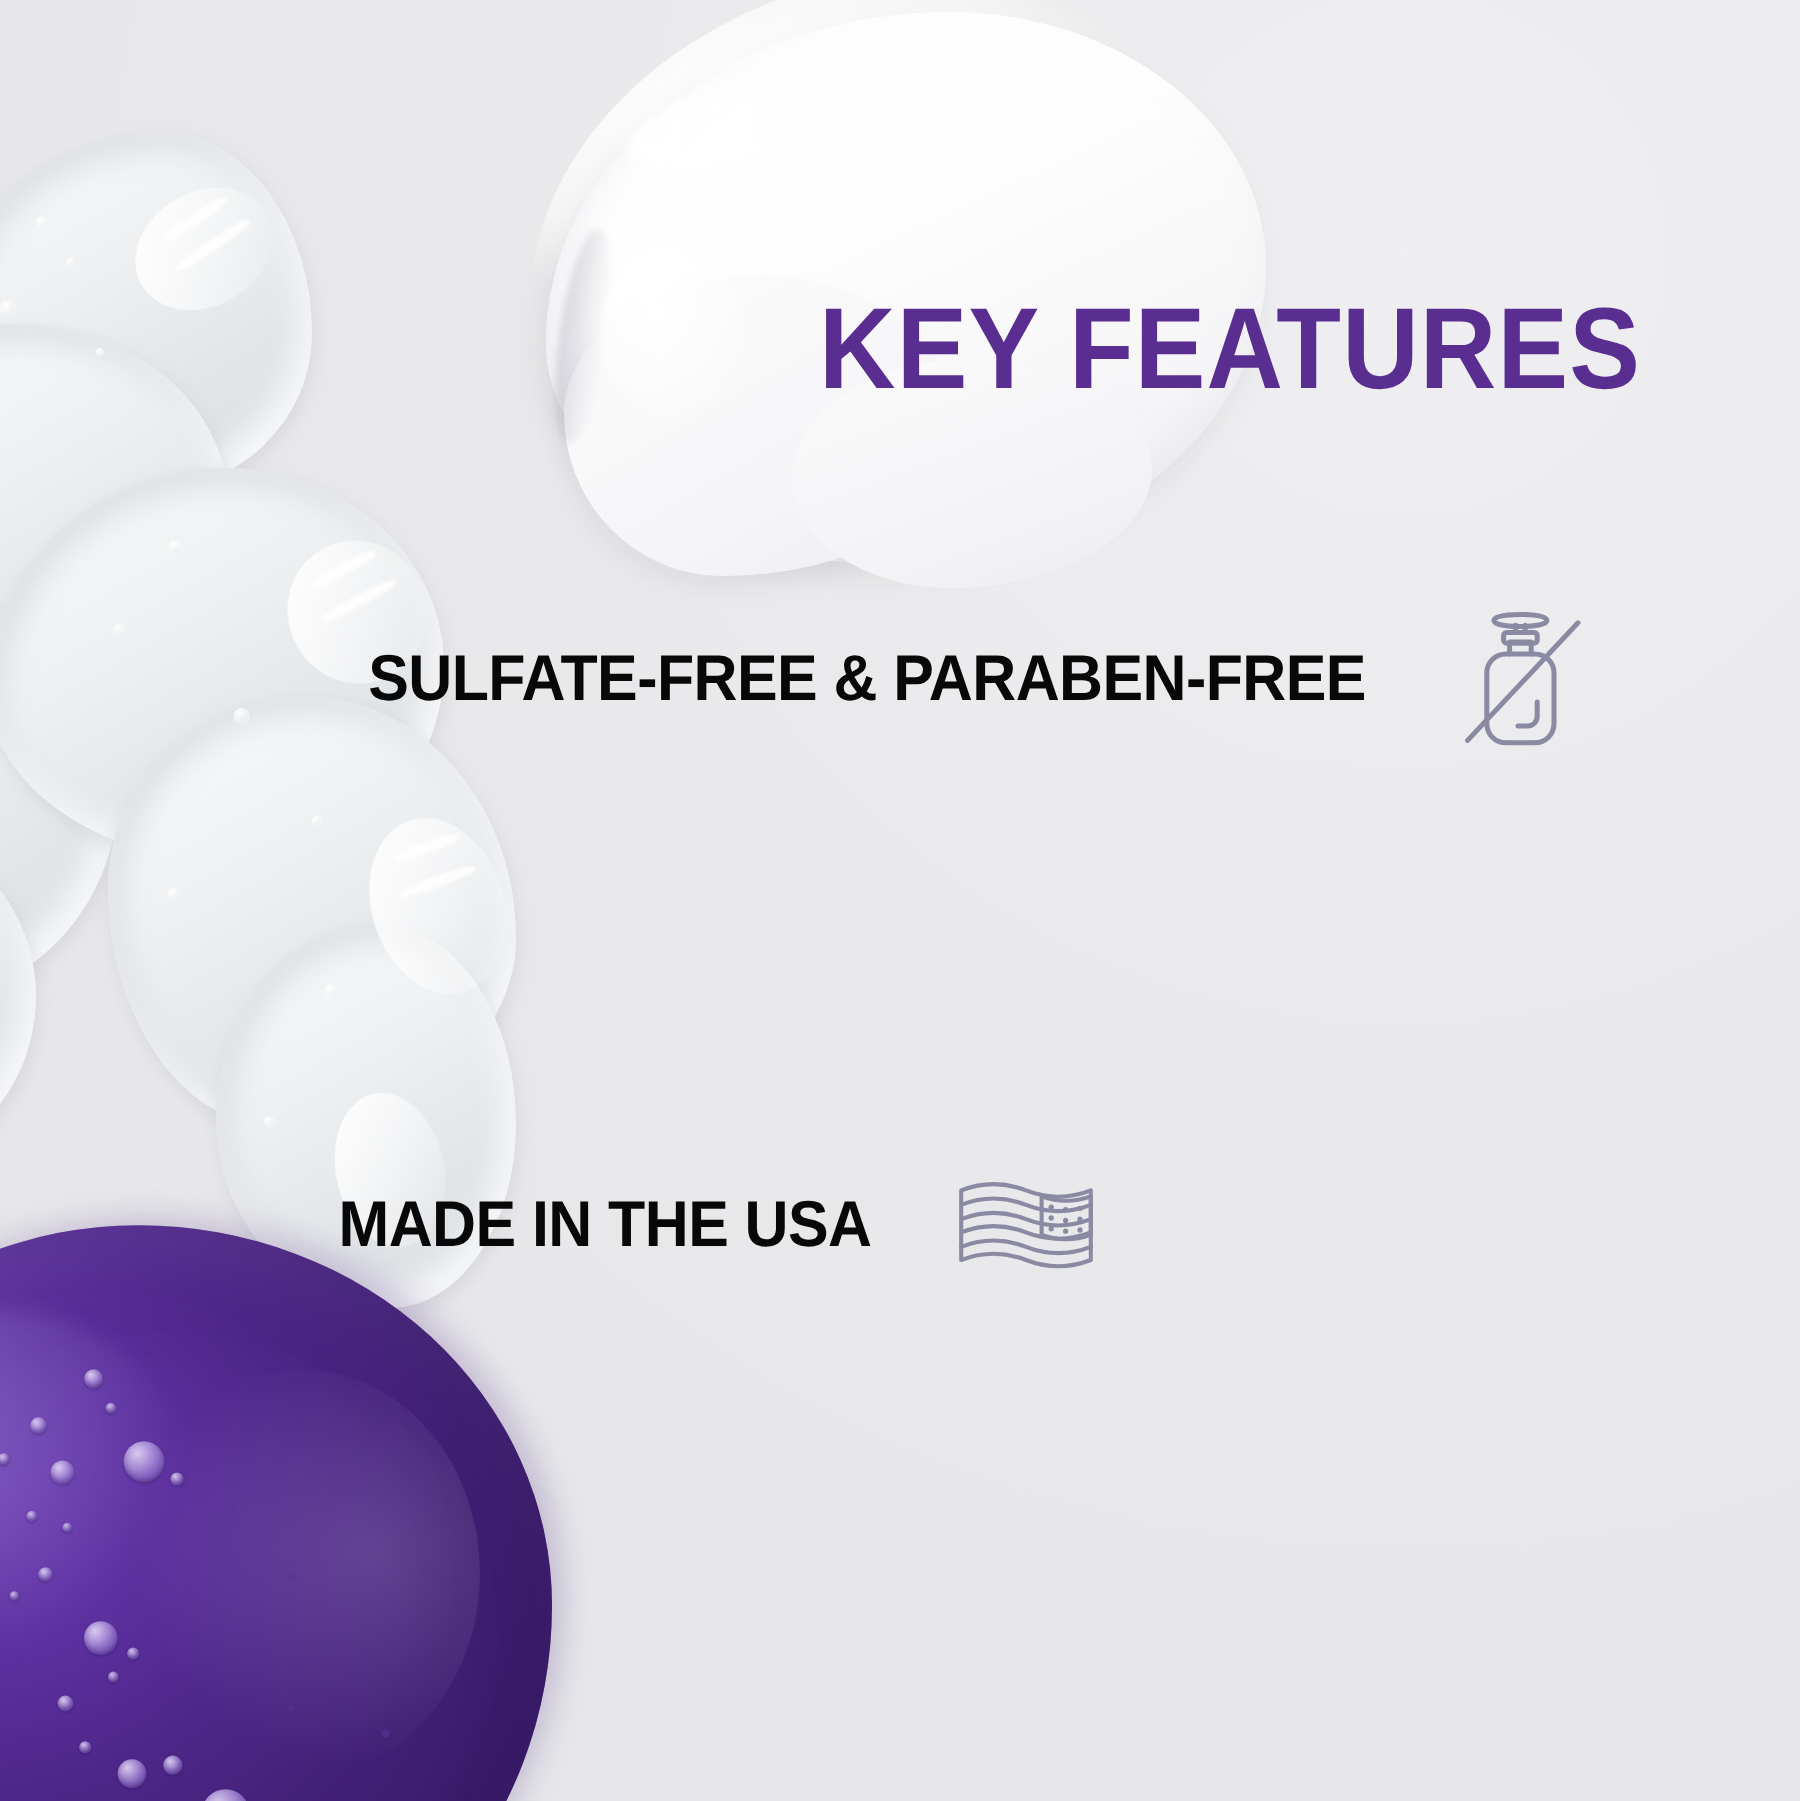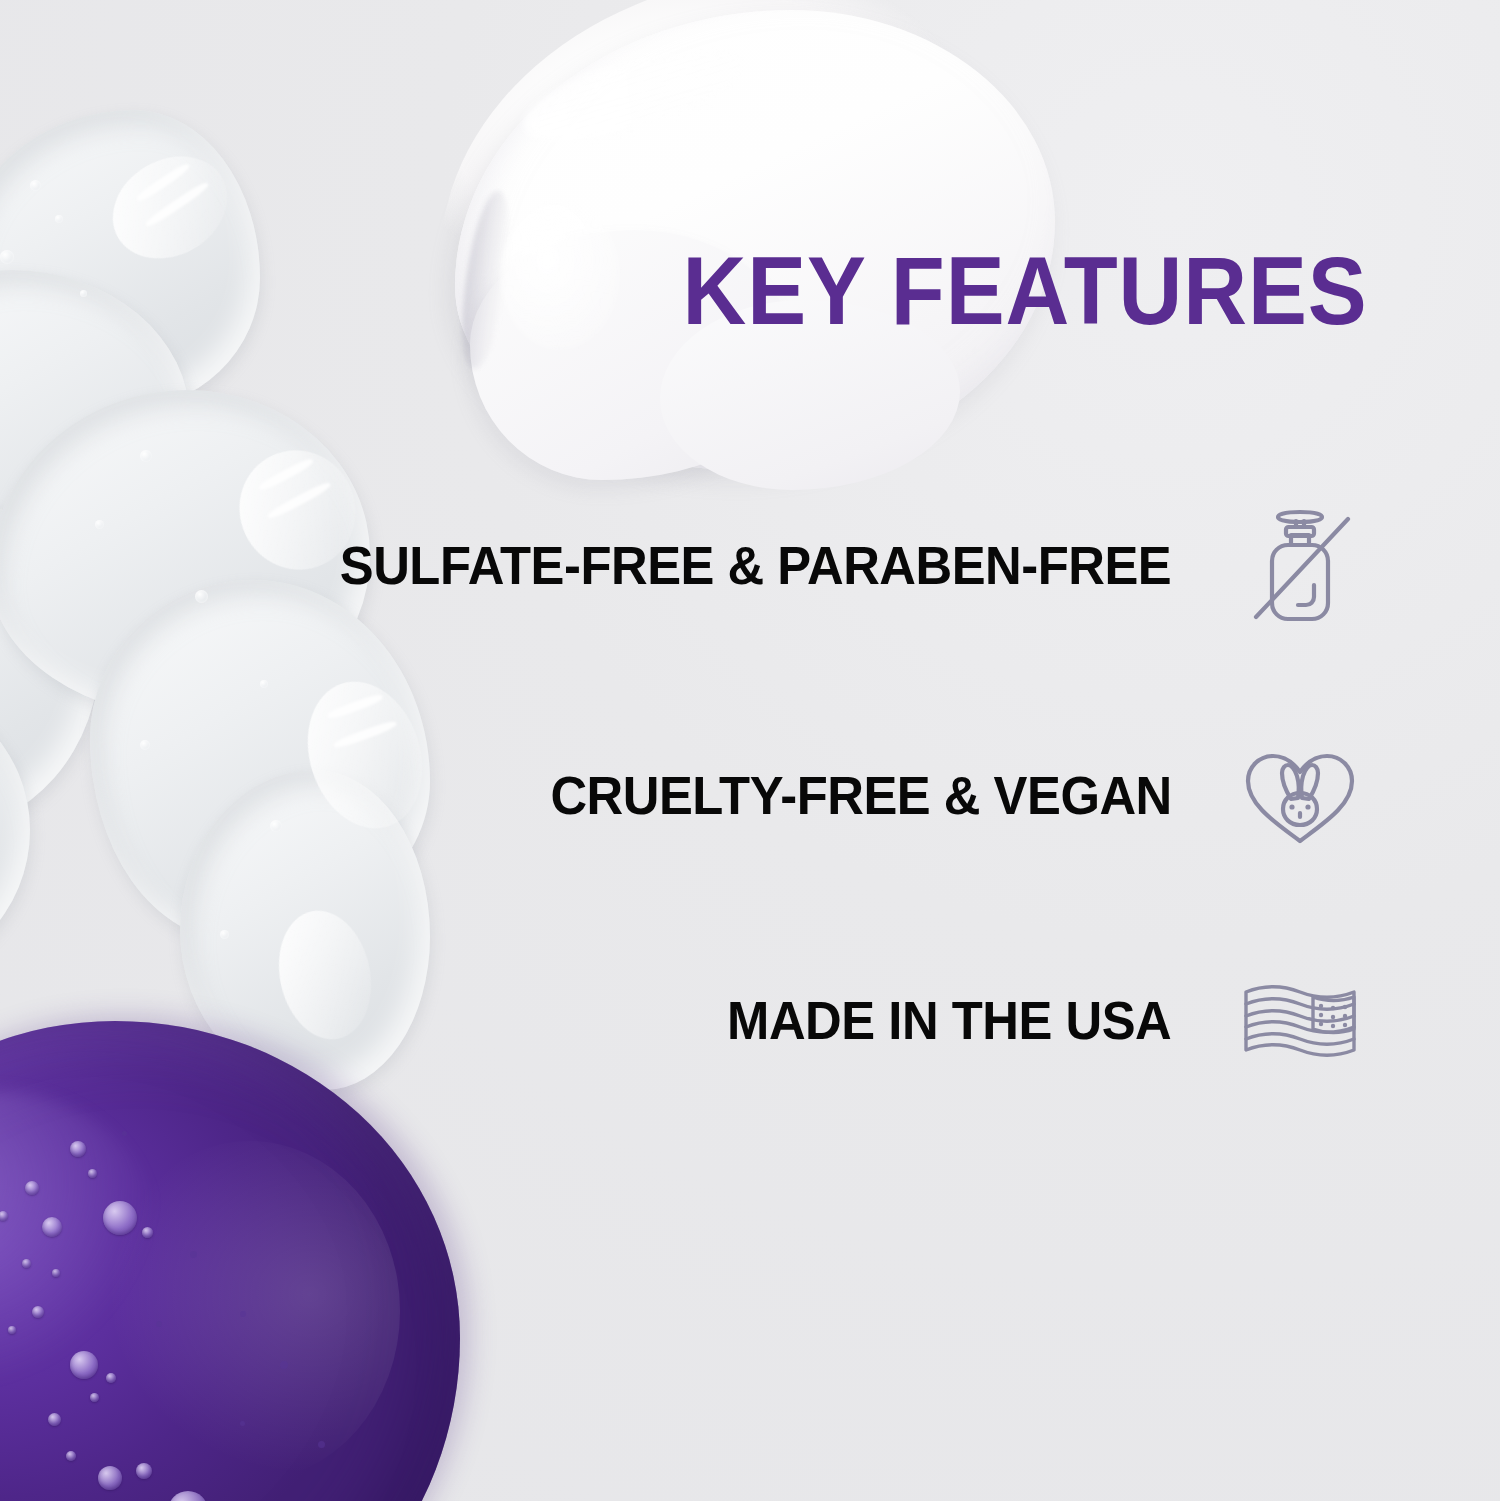--- a/index.html
+++ b/index.html
@@ -208,21 +208,20 @@
     letter-spacing: 1px;
     color: #5a2d91;
     transform: scaleX(0.92);
     transform-origin: right center;
     white-space: nowrap;
   }
   .feature-row {
     position: absolute;
     display: flex;
     align-items: center;
-    justify-content: flex-end;
     right: 130px;
     width: 1120px;
     height: 140px;
   }
   .row-1 { top: 495px; }
   .row-2 { top: 725px; }
   .row-3 { top: 950px; }
   .row-4 { top: 1185px; }
 
   .feature-label {
@@ -357,39 +356,20 @@
           <path d="M68 26v-6"></path>
           <path d="M42 16c0-3 7-5 22-5s22 2 22 5-7 5-22 5-22-2-22-5z"></path>
 
           <path d="M78 84v12a8 8 0 0 1-8 8h-8"></path>
 
           <path d="M20 116 L112 18"></path>
         </svg>
       </div>
     </div>
 
-    <div class="feature-row row-2">
-      <div class="feature-label">CRUELTY-FREE &amp; VEGAN</div>
-      <div class="feature-icon">
-        <svg viewBox="0 0 128 128" fill="none" stroke="#8B8AA3" stroke-width="4.2" stroke-linecap="round" stroke-linejoin="round">
-
-          <path d="M64 110C40 92 12 74 12 50c0-14 11-25 25-25 11 0 20 6 27 16 7-10 16-16 27-16 14 0 25 11 25 25 0 24-28 42-52 60z"></path>
-
-          <path d="M55 68c-5-8-9-18-9-26 0-5 3-8 6-8s7 4 9 11c2 7 2 16 1 22z"></path>
-          <path d="M73 68c5-8 9-18 9-26 0-5-3-8-6-8s-7 4-9 11c-2 7-2 16-1 22z"></path>
-
-          <path d="M64 62c10 0 17 7 17 16s-7 16-17 16-17-7-17-16 7-16 17-16z"></path>
-
-          <circle cx="56" cy="76" r="2.6" fill="#8B8AA3" stroke="none"></circle>
-          <circle cx="72" cy="76" r="2.6" fill="#8B8AA3" stroke="none"></circle>
-
-          <path d="M64 82v4"></path>
-        </svg>
-      </div>
-    </div>
 
     <div class="feature-row row-3">
       <div class="feature-label">MADE IN THE USA</div>
       <div class="feature-icon">
         <svg viewBox="0 0 128 128" fill="none" stroke="#8B8AA3" stroke-width="3.4" stroke-linecap="round" stroke-linejoin="round">
 
           <path d="M10 36c18-7 36-7 54 0s36 7 54 0v58c-18 7-36 7-54 0s-36-7-54 0V36z"></path>
 
           <path d="M10 48c18-7 36-7 54 0s36 7 54 0"></path>
           <path d="M10 60c18-7 36-7 54 0s36 7 54 0"></path>

